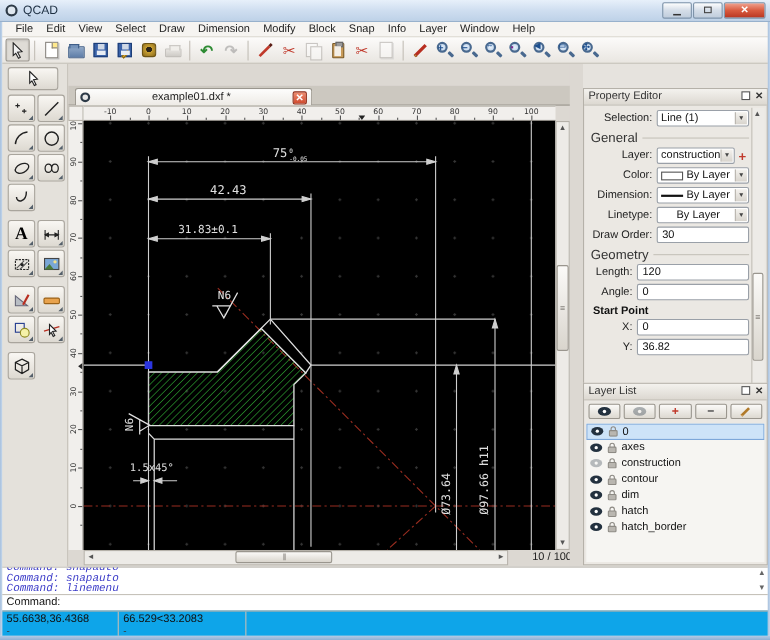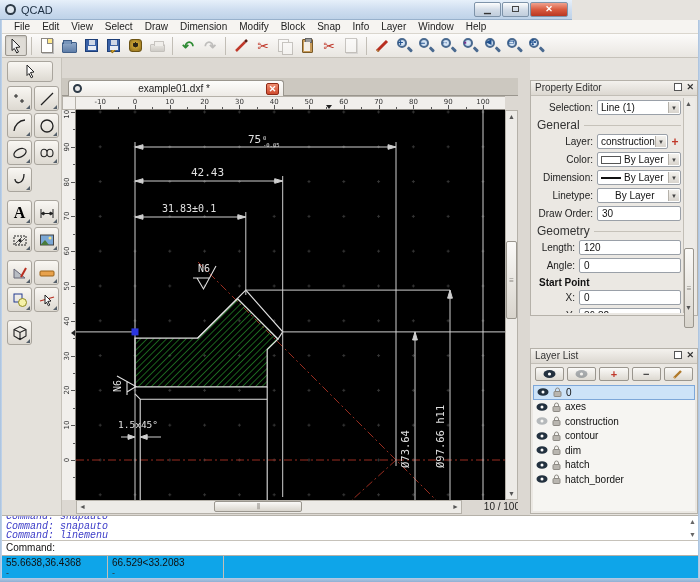--- a/index.html
+++ b/index.html
@@ -8,21 +8,21 @@
   #win { position:relative; width:700px; height:582px; background:#e6e3de; overflow:hidden;
          box-shadow:0 0 0 1px #5a7aa5; }
 
   
   .edge { position:absolute; background:linear-gradient(90deg,#a7c0dd,#c3d6ec); z-index:50; }
   #edge-l { left:0; top:20px; width:2px; bottom:4px; }
   #edge-r { right:0; top:20px; width:2px; bottom:4px; }
   #edge-b { left:0; right:0; bottom:0; height:4px; background:linear-gradient(#b4cbe5,#8fafd3); }
 
   
-  #titlebar { position:absolute; left:0; top:0; width:572px; height:20px;
+  #titlebar { position:absolute; left:0; top:0; width:700px; height:20px;
     background:linear-gradient(#e7f0fa,#cfdef0 50%,#bed2e8); border-bottom:1px solid #98b1cc;
     display:flex; align-items:center; padding-left:5px; z-index:60; }
   #app-icon { width:11px; height:11px; border:2px solid #2d3a47; border-radius:50%; background:#dfe7ef; margin-right:5px; }
   #win-title { font-size:11px; color:#1d2f42; }
   #win-btns { position:absolute; right:4px; top:2px; display:flex; gap:1px; }
   .wbtn { width:27px; height:15px; border:1px solid #7e93a9; border-radius:2px;
     background:linear-gradient(#fdfdfd,#d4dde8 50%,#c0cddc); font-size:9px; line-height:13px; text-align:center; color:#333; }
   .wbtn.close { width:38px; background:linear-gradient(#f0a18e,#d95b40 50%,#b93722); color:#fff; font-weight:bold; }
   .wbtn .sq { display:inline-block; width:7px; height:6px; border:1px solid #444; margin-top:3px; }
 
@@ -116,21 +116,21 @@
   #splitter { position:absolute; left:456px; top:0; width:12px; height:457px; background:#dcd8d2; }
 
   
   #rightcol { position:absolute; left:530px; top:58px; width:168px; height:457px; background:#e6e3de; }
   .panel { position:absolute; left:0; width:168px; background:#ebe8e3; border:1px solid #b5b1a9; }
   .ptitle { height:15px; background:linear-gradient(#f4f2ee,#dcd8d1); border-bottom:1px solid #c2beb6;
     font-size:10px; color:#333; padding:1px 4px; position:relative; }
   .ptitle .pt-btns { position:absolute; right:3px; top:2px; display:flex; gap:4px; }
   .pt-float { width:8px; height:8px; border:1px solid #555; background:#fff; }
   .pt-close { font-size:9px; line-height:9px; color:#333; font-weight:bold; }
-  #prop-editor { top:22px; height:236px; }
+  #prop-editor { top:22px; height:306px; }
   #pe-body { position:absolute; left:2px; right:14px; top:17px; bottom:2px; overflow:hidden; font-size:10px; }
   .pe-row { display:flex; align-items:center; height:17px; margin:1px 2px; }
   .pe-lbl { width:62px; text-align:right; padding-right:4px; color:#222; flex:none; }
   .pe-lbl.narrow { width:44px; }
   .combo { flex:1; height:15px; background:#fff; border:1px solid #9aa0a8; border-radius:2px; display:flex; align-items:center; padding-left:3px; position:relative; }
   .combo .arr { position:absolute; right:1px; top:1px; bottom:1px; width:11px; background:linear-gradient(#f4f2ee,#d8d4cd); border-left:1px solid #b5b1a9; font-size:6px; color:#444; text-align:center; line-height:13px;}
   .combo .ctext { font-size:10px; color:#111; padding-right:12px; overflow:hidden; white-space:nowrap; }
   .swatch { width:20px; height:8px; background:#fff; border:1px solid #555; margin-right:3px; flex:none;}
   .lwline { width:20px; border-top:2px solid #111; margin-right:3px; flex:none;}
   .field { flex:1; height:15px; background:#fff; border:1px solid #9aa0a8; border-radius:2px; font-size:10px; color:#111; padding:1px 0 0 4px; }

